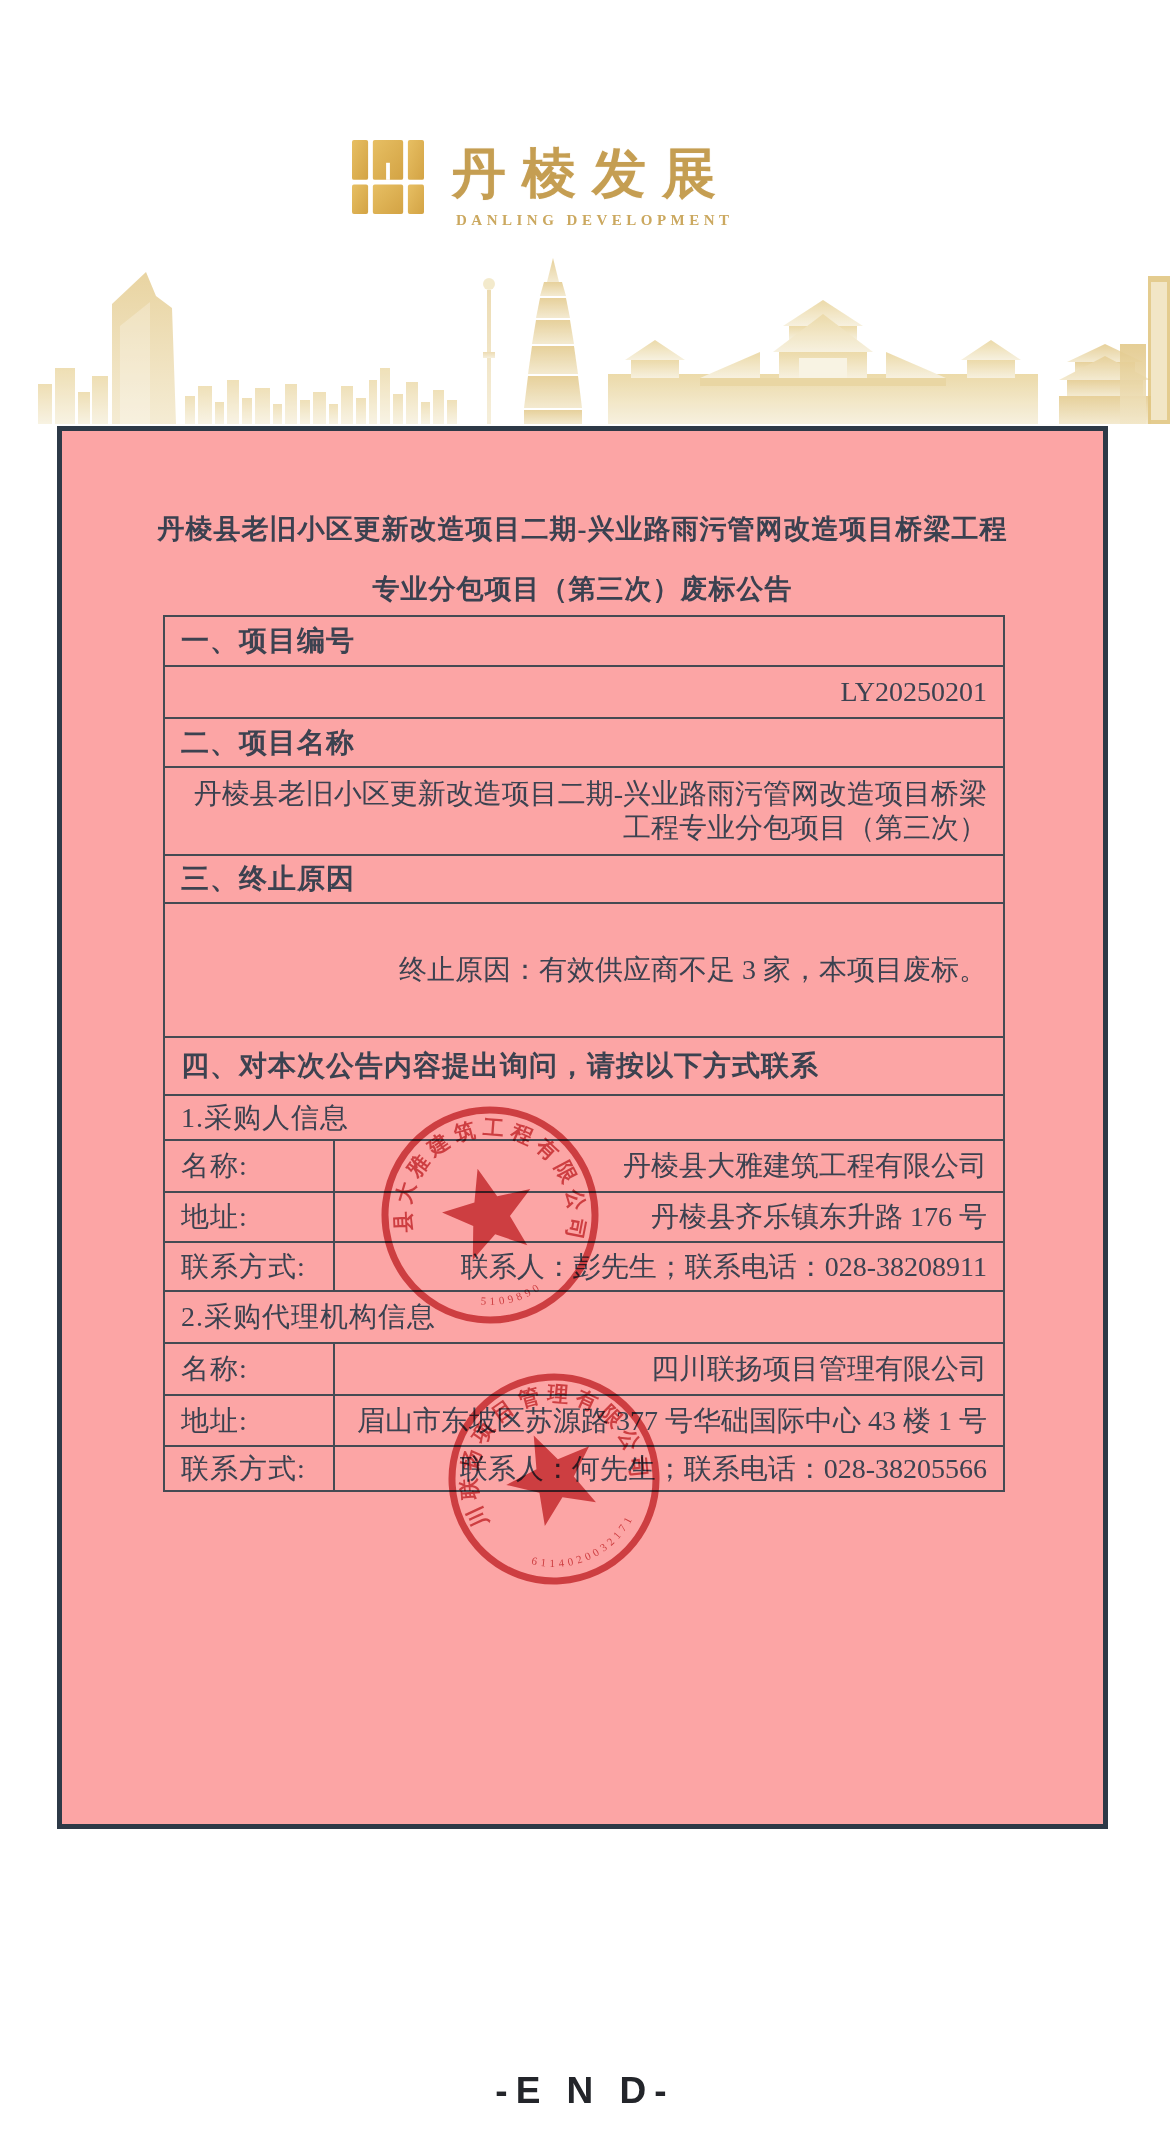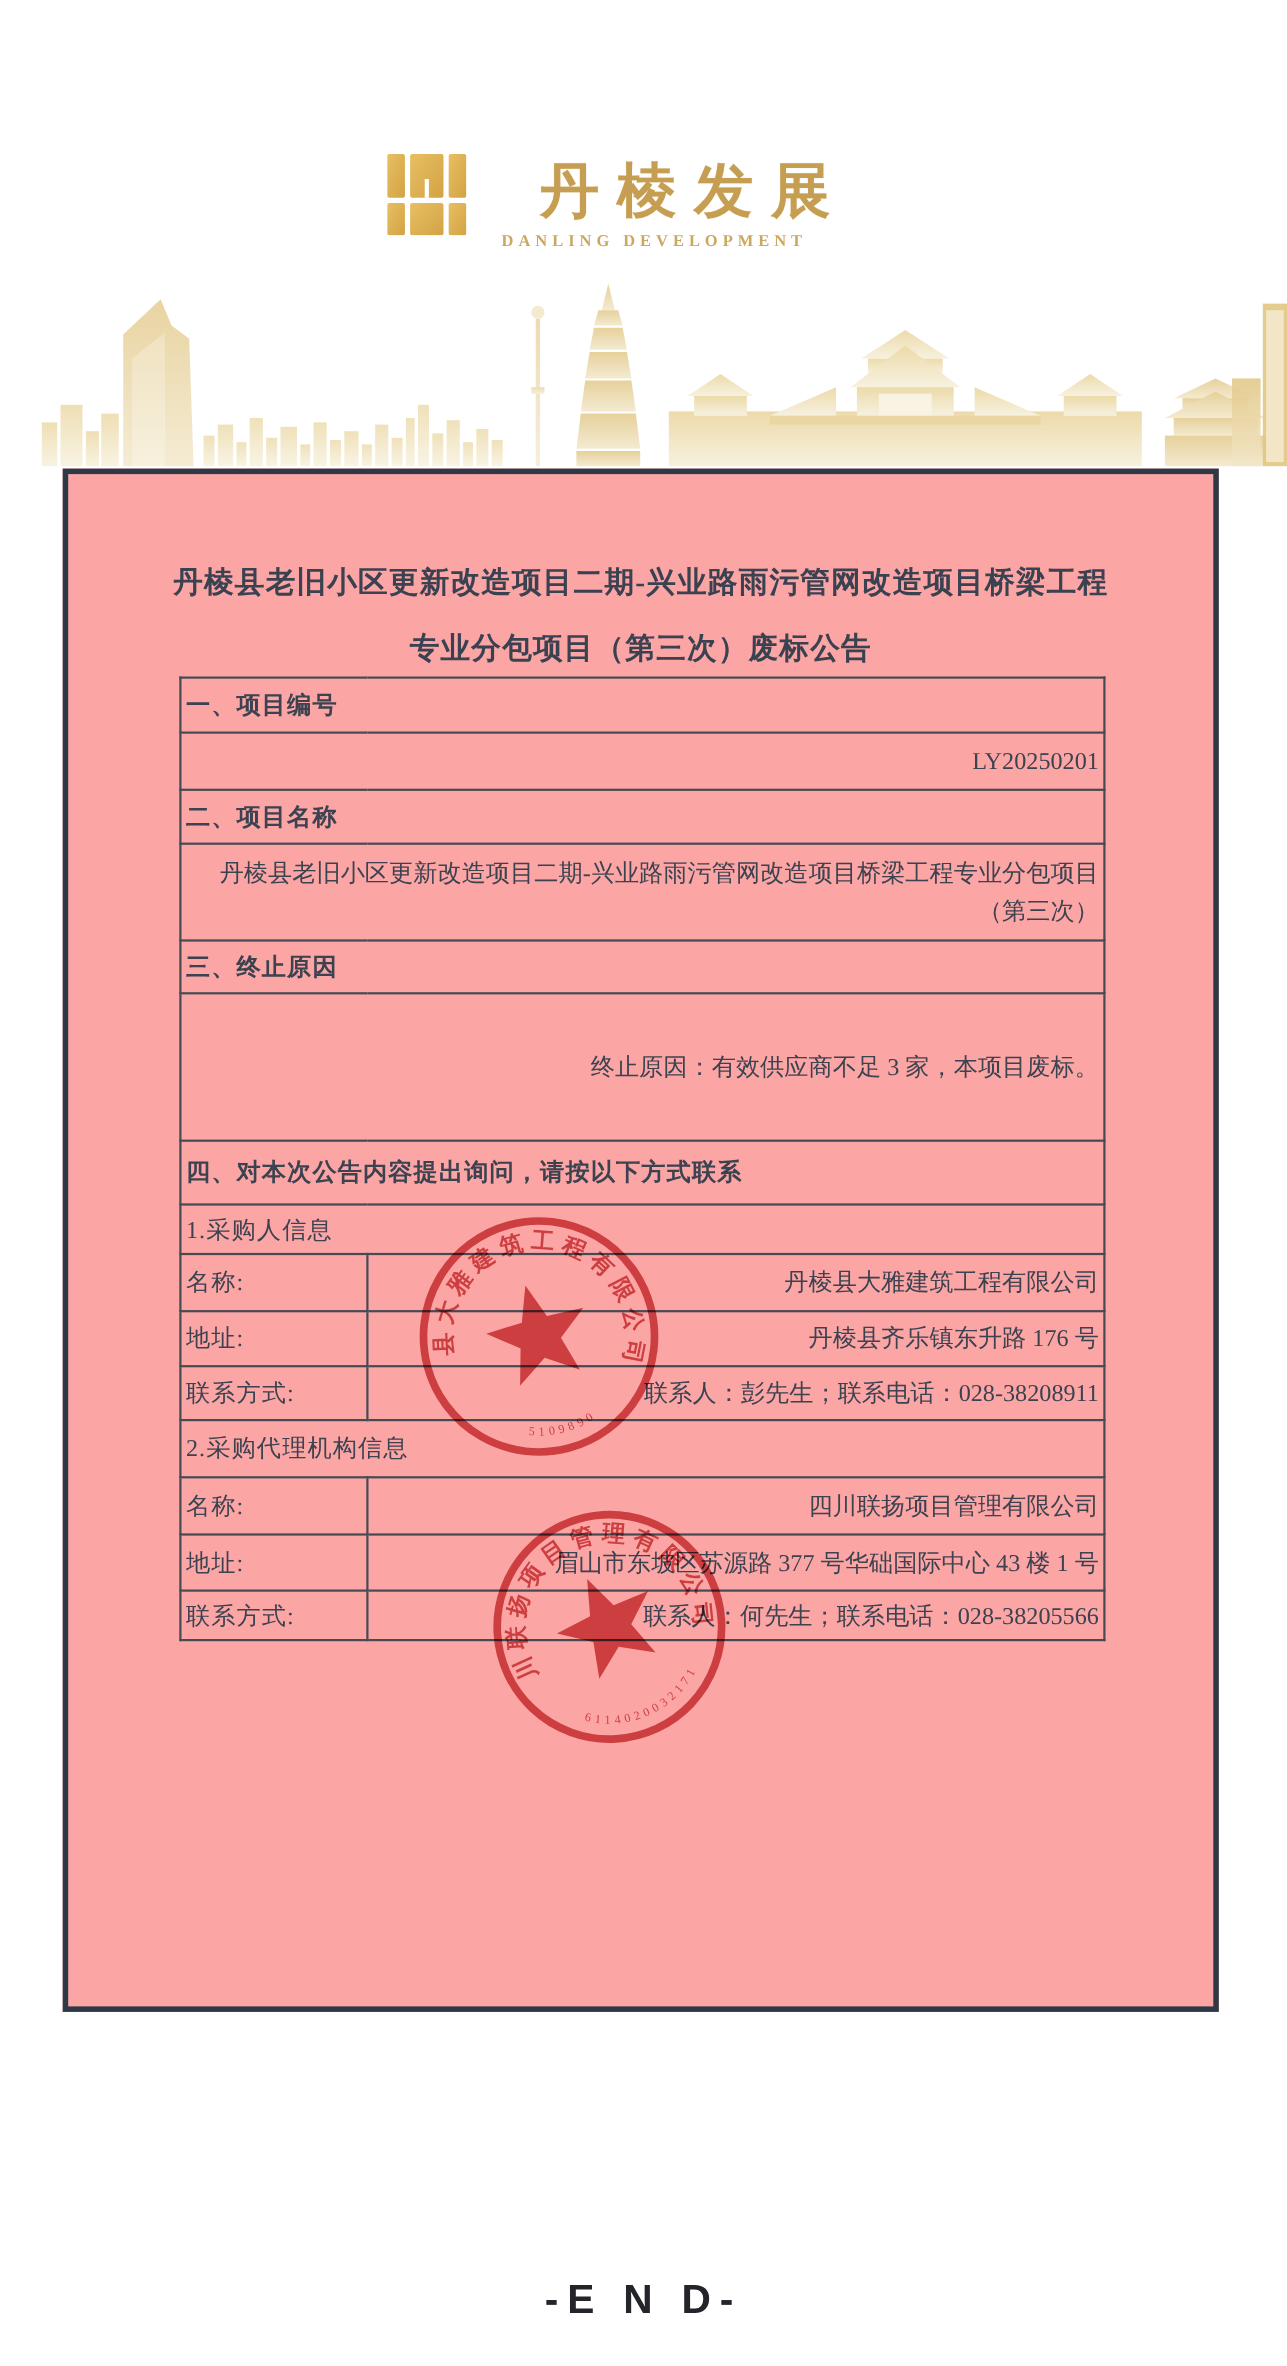--- a/index.html
+++ b/index.html
@@ -3,37 +3,37 @@
 <meta charset="utf-8">
 <style>
   html,body{margin:0;padding:0;background:#ffffff;}
   .page{position:relative;width:1170px;height:2151px;background:#ffffff;overflow:hidden;
         font-family:"Liberation Serif","DejaVu Serif",serif;}
 
   
   .logo-icon{position:absolute;left:352px;top:140px;}
   .logo-text{position:absolute;left:452px;top:138px;font-size:54px;font-weight:bold;
              letter-spacing:16px;color:#c59e52;white-space:nowrap;
-             text-shadow:0 0 1px rgba(197,158,82,.4);margin-left:39px;}
+             text-shadow:0 0 1px rgba(197,158,82,.4);}
   .logo-sub{position:absolute;left:456px;top:212px;font-size:15px;font-weight:bold;
             letter-spacing:4.5px;color:#cba85f;white-space:nowrap;}
 
   
   .skyline{position:absolute;left:0;top:256px;width:1170px;height:168px;}
 
   
   .doc-box{position:absolute;left:57px;top:426px;width:1041px;height:1393px;
            border:5px solid #2d3947;background:#fca5a5;}
   .doc-title{position:absolute;top:68px;left:0;right:0;text-align:center;
              font-size:27px;font-weight:bold;line-height:60px;color:#3a4150;letter-spacing:1px;}
 
   
   .doc-table{position:absolute;left:101px;top:184px;width:842px;border-collapse:collapse;
              table-layout:fixed;}
-  .doc-table td{border:2px solid #454a53;font-size:22px;color:#3c4250;padding:0 4px;
+  .doc-table td{border:2px solid #454a53;font-size:28px;color:#3c4250;padding:0 16px;
                 vertical-align:middle;overflow:hidden;}
   .doc-table td.sec{font-weight:bold;letter-spacing:1px;}
   .doc-table td.sub{font-weight:normal;letter-spacing:1px;}
   .doc-table td.lbl{letter-spacing:1px;margin-top:12px;}
   .doc-table td.val{line-height:34px;text-align:right;}
 
   
   .stamp{position:absolute;mix-blend-mode:multiply;opacity:.82;}
   .stamp text{fill:#c63c41;font-family:"Liberation Serif","DejaVu Serif",serif;}
   .ring-text{font-size:21px;letter-spacing:6px;text-anchor:middle;font-weight:bold;}

